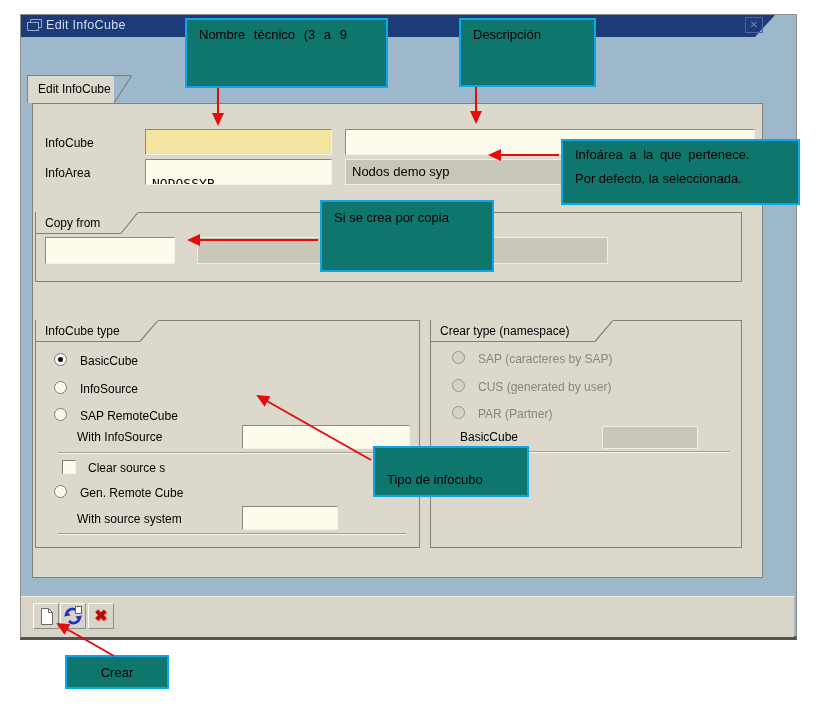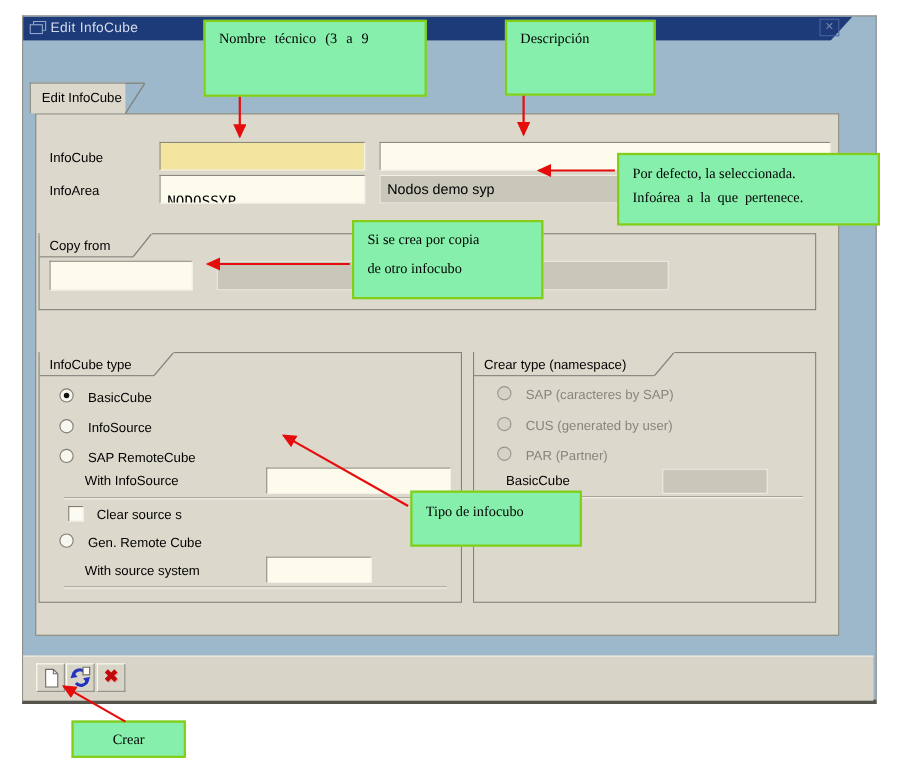--- a/index.html
+++ b/index.html
@@ -30,21 +30,21 @@
   .radio{width:13px;height:13px;border-radius:50%;background:#f8f7ef;border:1px solid #7f7e74;}
   .radio.selected::after{content:"";position:absolute;left:3px;top:3px;width:5px;height:5px;
        border-radius:50%;background:#111;}
   .radio.disabled{background:#d6d3c6;border-color:#96958b;}
   .checkbox{width:14px;height:14px;background:#fcfbf1;border:1px solid;
        border-color:#7f7e74 #f3f1e8 #f3f1e8 #7f7e74;}
   .sep{height:0;border-top:1px solid #a39f93;border-bottom:1px solid #f6f4eb;}
   .toolbar{left:21px;top:596px;width:773px;height:41px;background:#d8d5c8;border-top:1px solid #efede4;}
   .tbtn{width:26px;height:26px;background:#d8d5c8;border:1px solid;
        border-color:#fdfcf4 #8f8e84 #8f8e84 #fdfcf4;display:flex;align-items:center;justify-content:center;}
-  .callout{background:#86efac;border:2px solid #84cc16;z-index:40;font-size:13px;font-family:Liberation Serif, serif;}
+  .callout{background:#0f766e;border:2px solid #0ea5e9;z-index:40;font-size:13px;}
   .callout .cl-line{padding:0 6px 0 12px;white-space:nowrap;}
   .ws1{word-spacing:5px;}
   .ws2{word-spacing:3px;}
   .overlay{left:0;top:0;width:832px;height:707px;pointer-events:none;z-index:60;}
   .cancel-x{font-size:16px;font-weight:bold;color:#c00a0a;text-shadow:1px 1px 0 #e8a0a0;line-height:16px;}
 </style>
 </head>
 <body>
 
 <div class="abs win"></div>
@@ -143,31 +143,30 @@
 
 <div class="abs callout" style="left:185px;top:18px;width:203px;height:70px">
   <div class="cl-line ws1" style="margin-top:7px">Nombre técnico (3 a 9</div>
 </div>
 
 <div class="abs callout" style="left:459px;top:18px;width:137px;height:69px">
   <div class="cl-line" style="margin-top:7px">Descripción</div>
 </div>
 
 <div class="abs callout" style="left:561px;top:139px;width:239px;height:66px">
+  <div class="cl-line ws2" style="margin-top:6px">Infoárea a la que pertenece.</div>
   <div class="cl-line" style="margin-top:9px">Por defecto, la seleccionada.</div>
-  <div class="cl-line ws2" style="margin-top:6px">Infoárea a la que pertenece.</div>
 </div>
 
 <div class="abs callout" style="left:320px;top:200px;width:174px;height:72px">
   <div class="cl-line" style="margin-top:8px">Si se crea por copia</div>
-  <div class="cl-line" style="margin-top:10px">de otro infocubo</div>
 </div>
 
 <div class="abs callout" style="left:373px;top:446px;width:156px;height:51px">
-  <div class="cl-line" style="margin-top:9px">Tipo de infocubo</div>
+  <div class="cl-line" style="margin-top:24px">Tipo de infocubo</div>
 </div>
 
 <div class="abs callout" style="left:65px;top:655px;width:104px;height:34px;display:flex;align-items:center;justify-content:center">
   <div>Crear</div>
 </div>
 
 <svg class="abs overlay">
   <defs>
     <marker id="ah" markerWidth="8" markerHeight="8" refX="5.5" refY="3" orient="auto">
       <path d="M0,0 L6.5,3 L0,6 z" fill="#e60c0c"></path>

